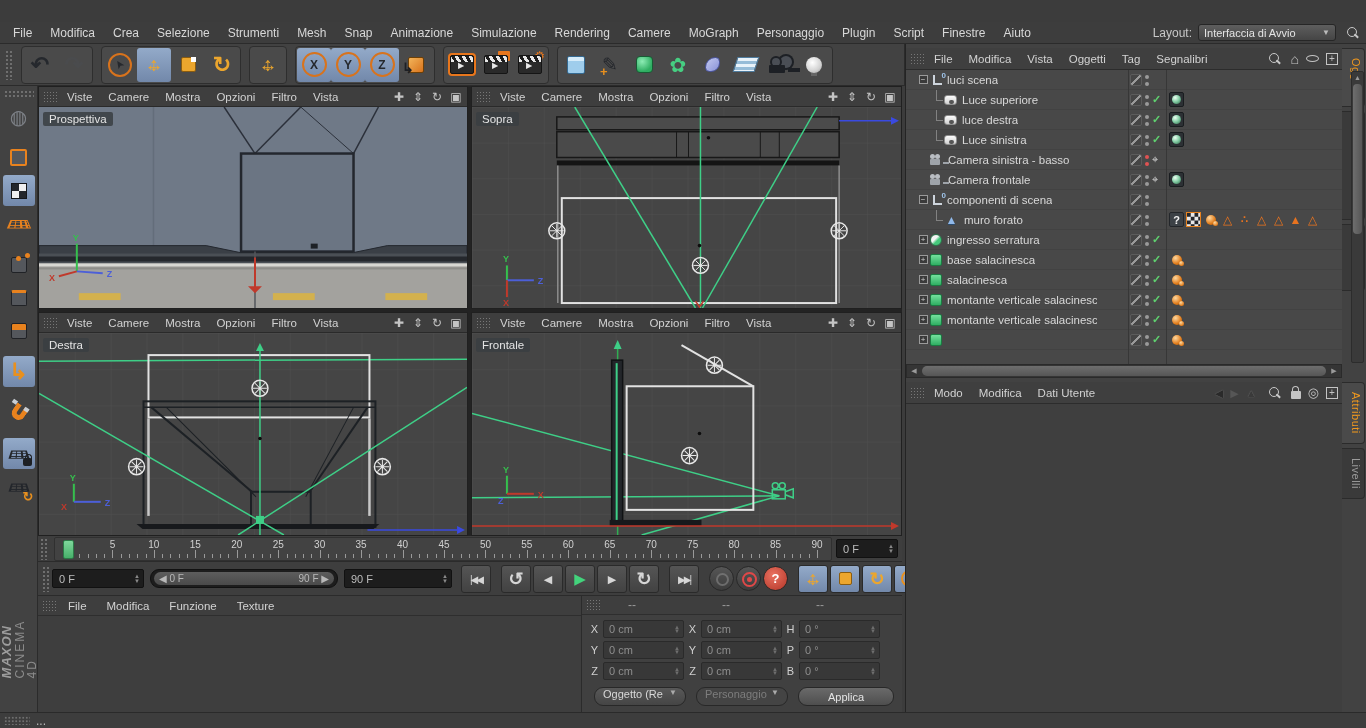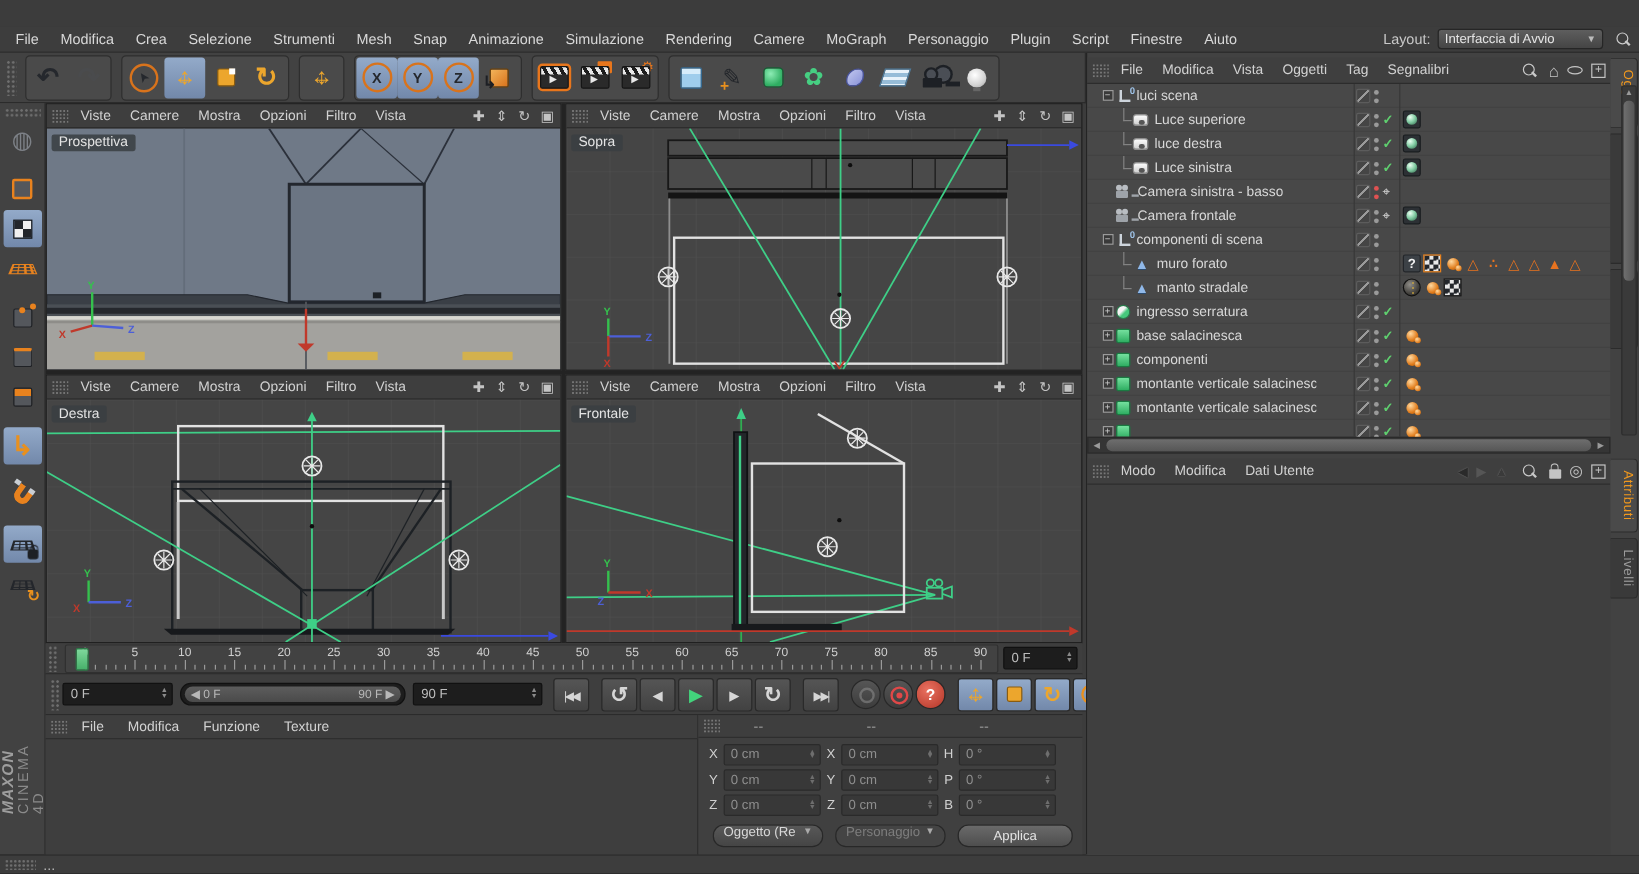--- a/index.html
+++ b/index.html
@@ -1123,68 +1123,53 @@
             <i class="tg phong"></i>
             <i class="tg tri">△</i>
             <i class="tg tridots">∴</i>
             <i class="tg tri">△</i>
             <i class="tg tri">△</i>
             <i class="tg tri">▲</i>
             <i class="tg tri">△</i>
           </span>
         </div>
         <div class="orow">
-          <span class="gut"></span>
-          <span class="ind"></span>
-          <span class="oi ico-poly"></span>
-          <span class="olabel">manto stradale</span>
+          <span class="gut">
+            <i class="exp">+</i>
+          </span>
+          <span class="oi ico-sphere"></span>
+          <span class="olabel">ingresso serratura</span>
           <span class="tgl">
             <i class="slash"></i>
             <i class="vdots"></i>
-          </span>
-          <span class="tags">
-            <i class="tg road"></i>
-            <i class="tg phong"></i>
-            <i class="tg checker"></i>
-          </span>
+            <i class="chk">✓</i>
+          </span>
+          <span class="tags"></span>
         </div>
         <div class="orow">
           <span class="gut">
             <i class="exp">+</i>
           </span>
-          <span class="oi ico-sphere"></span>
-          <span class="olabel">ingresso serratura</span>
+          <span class="oi ico-cube"></span>
+          <span class="olabel">base salacinesca</span>
           <span class="tgl">
             <i class="slash"></i>
             <i class="vdots"></i>
             <i class="chk">✓</i>
           </span>
-          <span class="tags"></span>
+          <span class="tags">
+            <i class="tg phong"></i>
+          </span>
         </div>
         <div class="orow">
           <span class="gut">
             <i class="exp">+</i>
           </span>
           <span class="oi ico-cube"></span>
-          <span class="olabel">base salacinesca</span>
-          <span class="tgl">
-            <i class="slash"></i>
-            <i class="vdots"></i>
-            <i class="chk">✓</i>
-          </span>
-          <span class="tags">
-            <i class="tg phong"></i>
-          </span>
-        </div>
-        <div class="orow">
-          <span class="gut">
-            <i class="exp">+</i>
-          </span>
-          <span class="oi ico-cube"></span>
-          <span class="olabel">componenti</span>
+          <span class="olabel">salacinesca</span>
           <span class="tgl">
             <i class="slash"></i>
             <i class="vdots"></i>
             <i class="chk">✓</i>
           </span>
           <span class="tags">
             <i class="tg phong"></i>
           </span>
         </div>
         <div class="orow">

